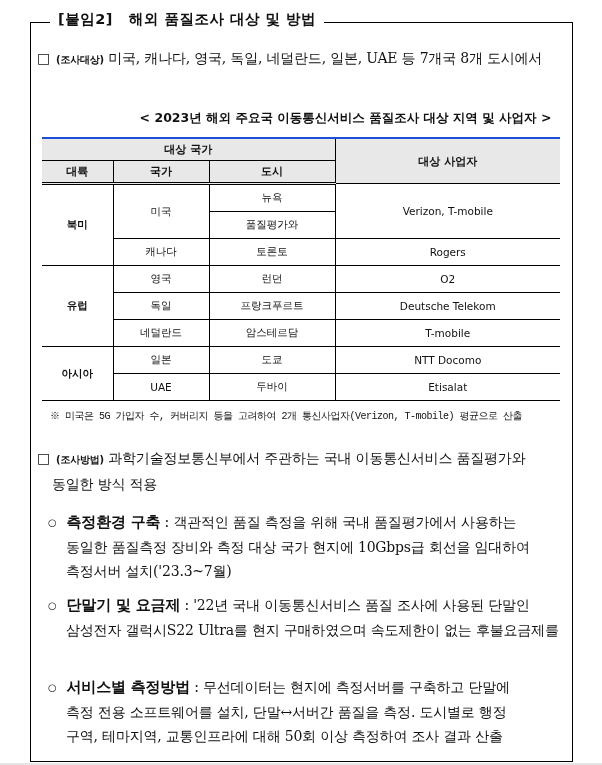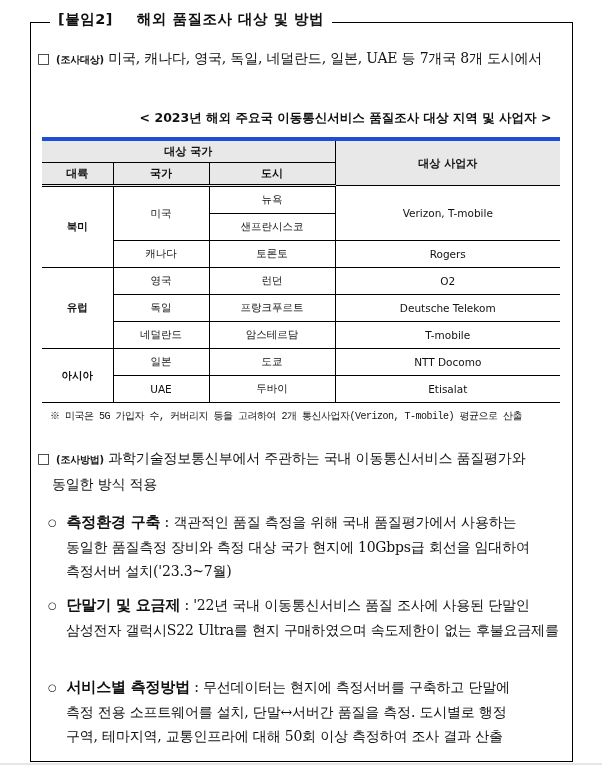--- a/index.html
+++ b/index.html
@@ -9,21 +9,21 @@
   }
   .frame {
     position:absolute; left:30px; top:22px; width:543px; height:740px;
     border:1px solid #000; box-sizing:border-box;
   }
   .frame-title {
     position:absolute; left:50px; top:10px; background:#fff; padding:0 8px;
     font-family:"DejaVu Sans","Liberation Sans",sans-serif; font-weight:bold; font-size:14.5px;
     letter-spacing:0.5px; white-space:nowrap;
   }
-  .frame-title .tag { margin-right:24px;text-align:right; }
+  .frame-title .tag { margin-right:16px;text-align:right; }
   .bottom-strip { position:absolute; left:0; top:763px; width:602px; height:2px; background:#e6e6e6; }
 
   .para { position:absolute; left:37px; font-size:14px; line-height:24px; width:535px; letter-spacing:-0.2px; }
   .para .box { font-family:"DejaVu Sans",sans-serif; font-size:14px; margin-right:6px; }
   .para .label { font-weight:bold; font-family:"DejaVu Sans","Liberation Sans",sans-serif; font-size:10px; }
   .para .indent { padding-left:15px; display:block; }
   .p1 { top:46px; }
   .p2 { top:446px; }
 
   .caption {
@@ -35,21 +35,21 @@
     position:absolute; left:42px; top:137px; width:518px; border-collapse:collapse;
     font-family:"DejaVu Sans","Liberation Sans",sans-serif; font-size:10.5px; table-layout:fixed;
   }
   table.t td, table.t th {
     text-align:center; vertical-align:middle; padding:0; border:1px solid #000;
   }
   table.t th { background:#e8e8e8; font-weight:bold; height:21px; font-size:11px; }
   table.t tr > :first-child { border-left:none; }
   table.t tr > :last-child { border-right:none; }
   table.t tr.h2 th { border-bottom:3px double #000; }
-  table.t tr.first-h th { border-top:4px solid #1d4ed8; }
+  table.t tr.first-h th { border-top:2px solid #1d4ed8; }
   table.t td { height:26px; }
   table.t td.region { font-weight:bold; }
   table.t tr.last td { border-bottom:1.5px solid #000;text-align:center; }
 
   .note {
     position:absolute; left:50px; top:409px; font-family:Liberation Mono, monospace;
     font-size:10px; letter-spacing:-0.5px; white-space:nowrap;
   }
 
   .bullet { position:absolute; left:48px; width:522px; font-size:14px; line-height:24px; letter-spacing:-0.2px; }
@@ -92,21 +92,21 @@
     <th>국가</th>
     <th>도시</th>
   </tr>
   <tr>
     <td rowspan="3" class="region">북미</td>
     <td rowspan="2">미국</td>
     <td>뉴욕</td>
     <td rowspan="2">Verizon, T-mobile</td>
   </tr>
   <tr>
-    <td>샌프란시스코</td>
+    <td>품질평가와</td>
   </tr>
   <tr>
     <td>캐나다</td>
     <td>토론토</td>
     <td>Rogers</td>
   </tr>
   <tr>
     <td rowspan="3" class="region">유럽</td>
     <td>영국</td>
     <td>런던</td>

